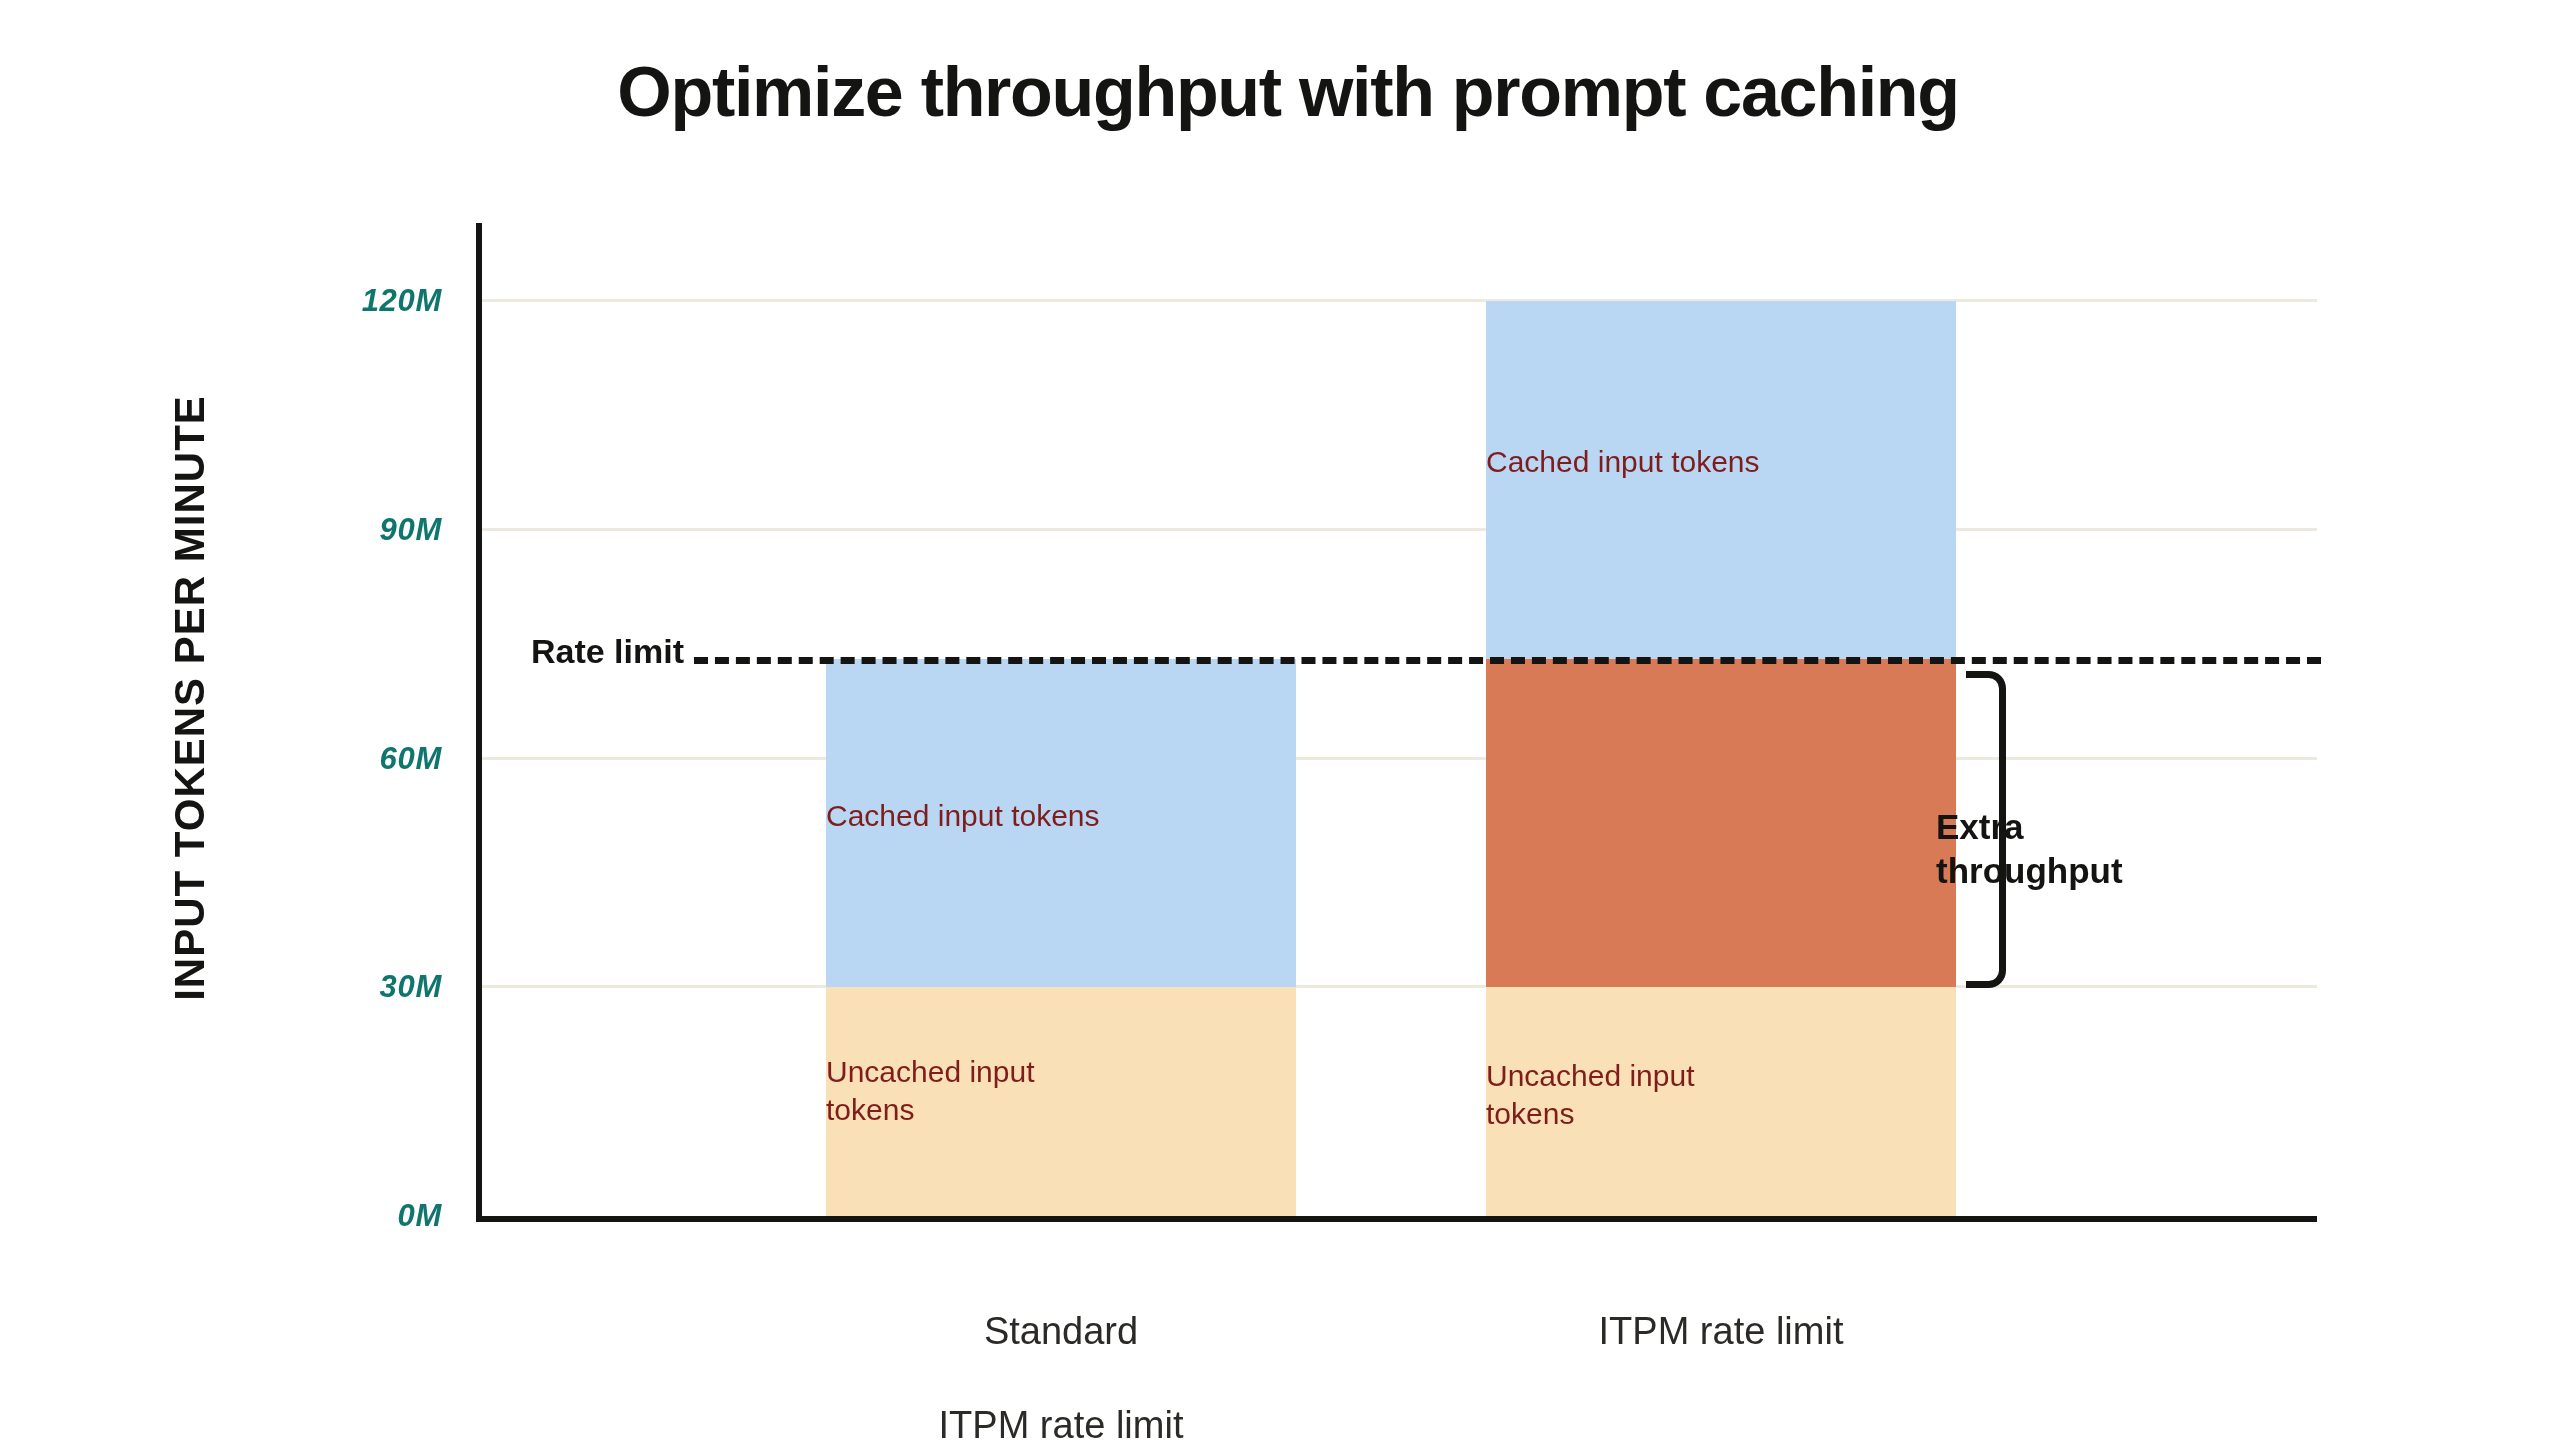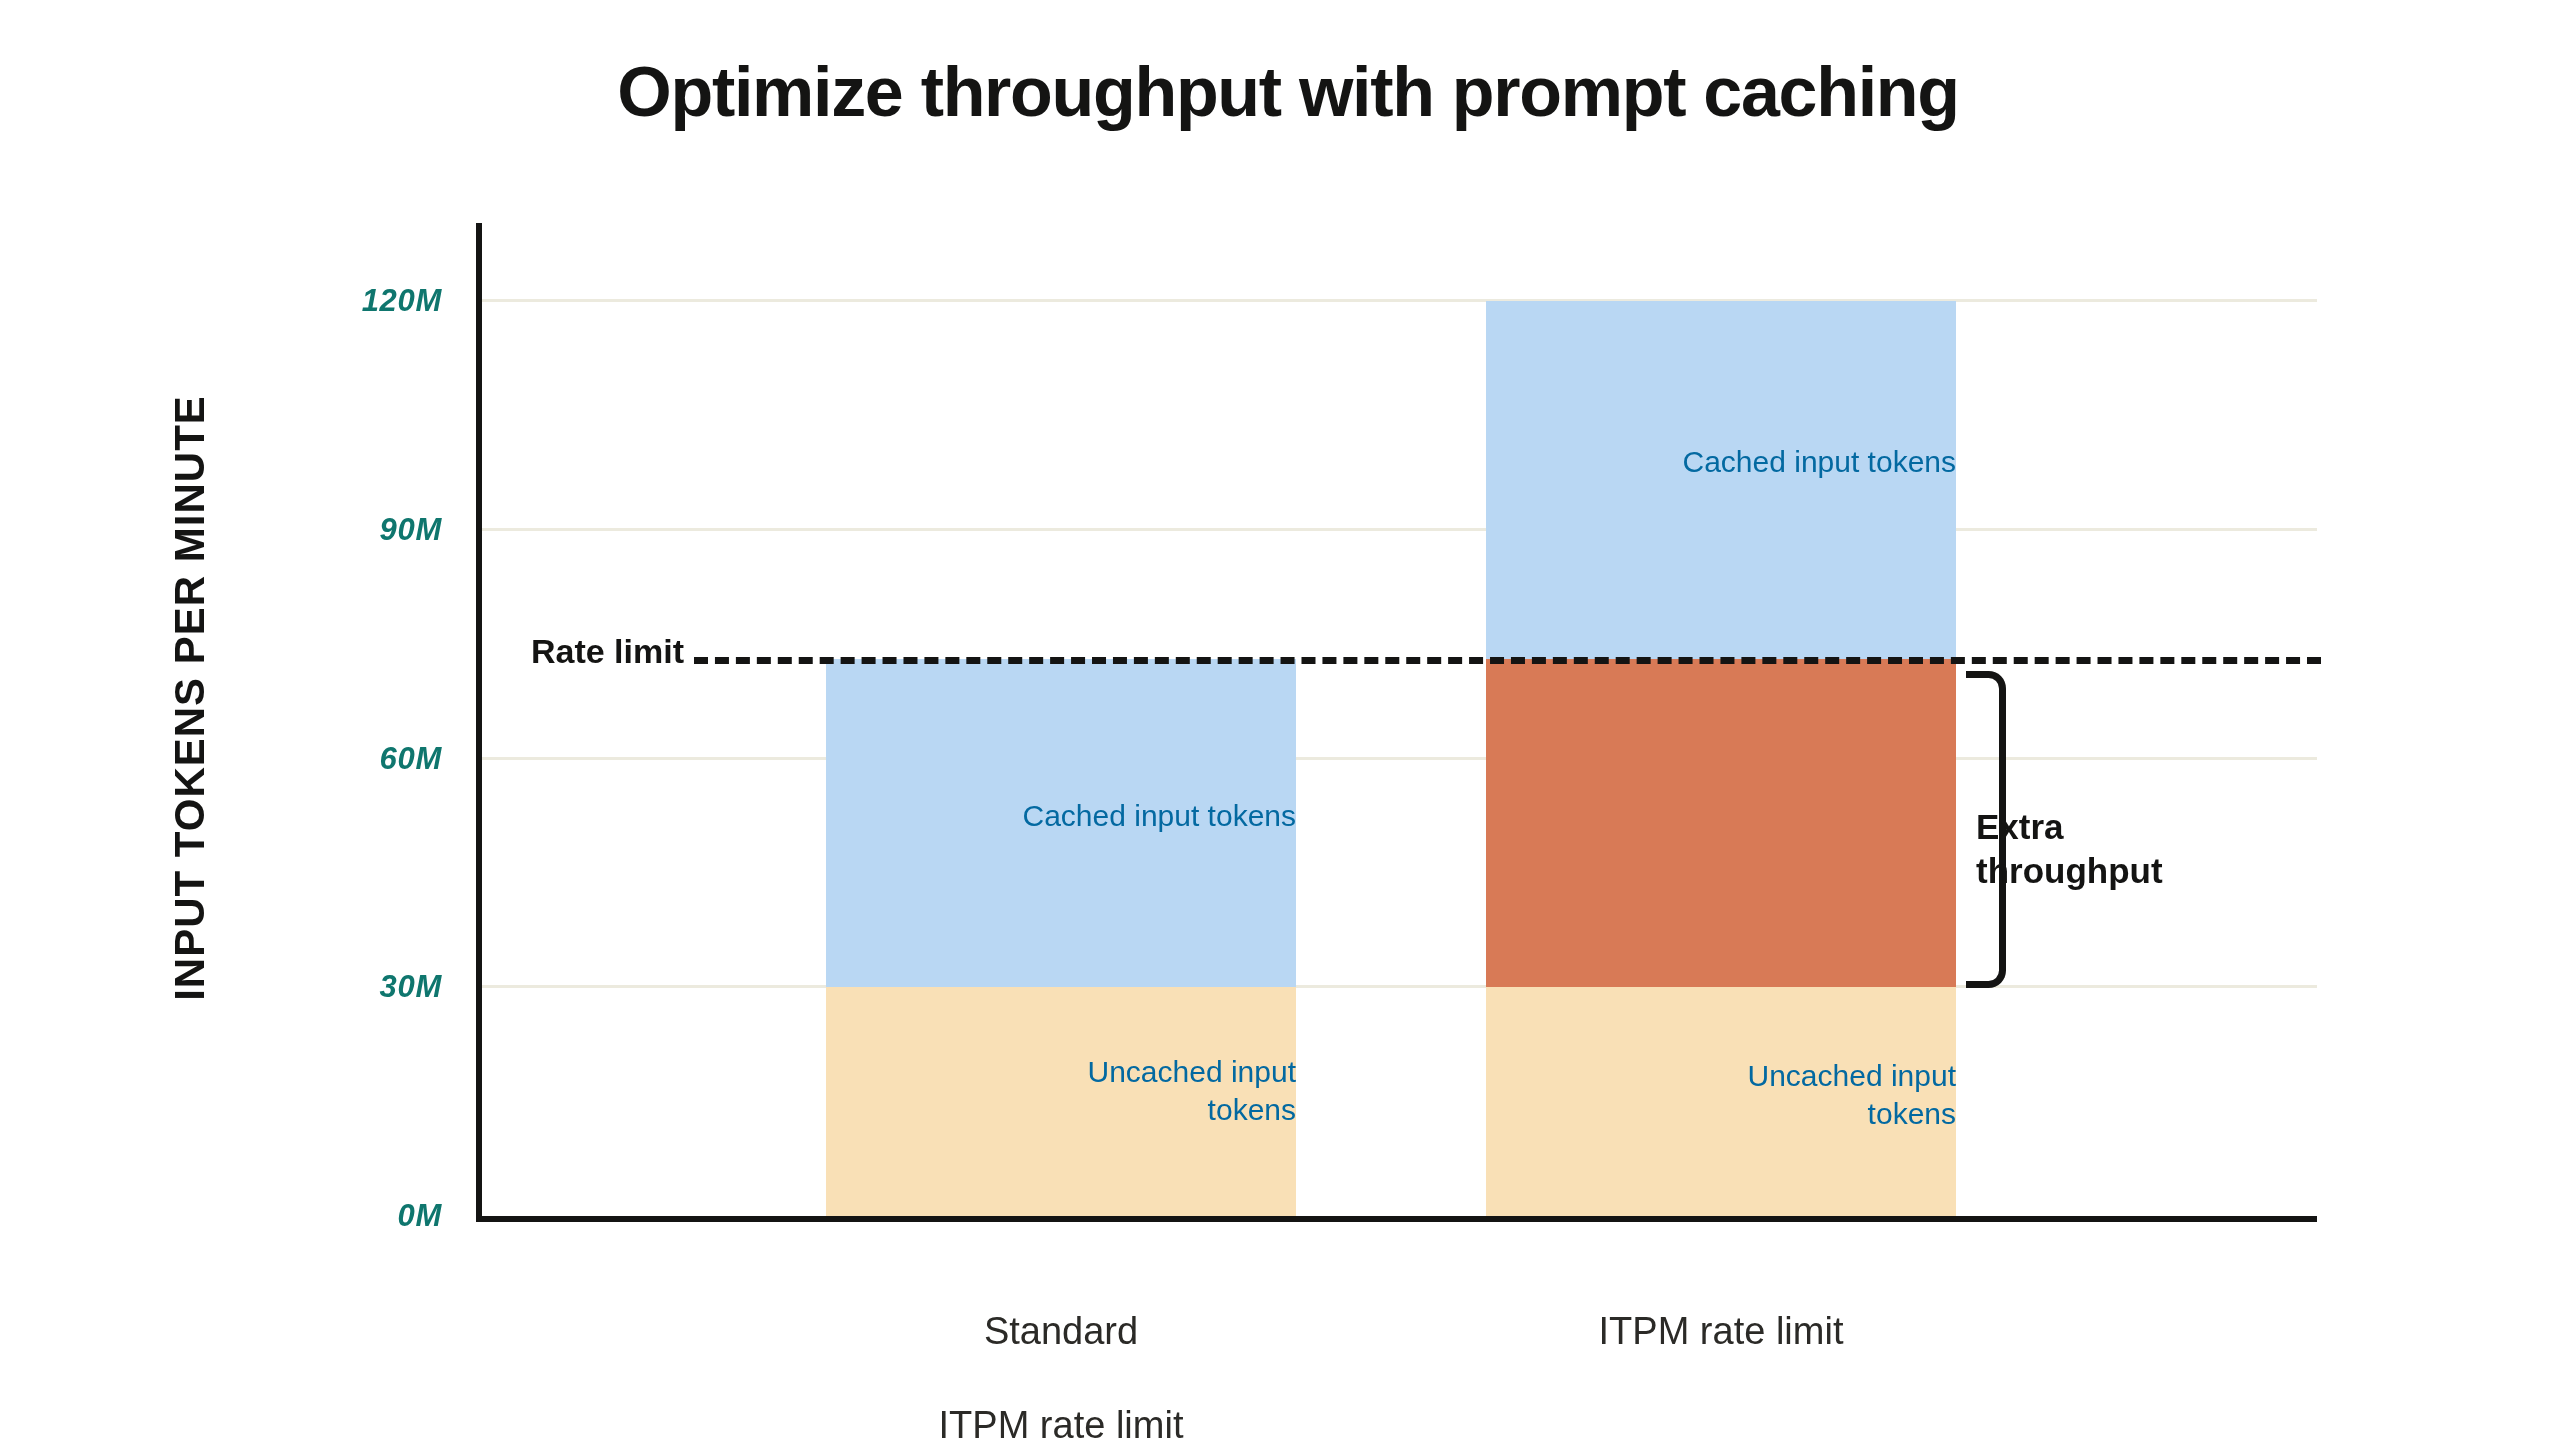--- a/index.html
+++ b/index.html
@@ -89,25 +89,25 @@
   }
 
   
   .bar-seg {
     position: absolute;
   }
   .bar-seg-label {
     position: absolute;
     left: 0;
     width: 100%;
-    text-align: right;
+    text-align: left;
     font-size: 30px;
     line-height: 38px;
     font-weight: 400;
-    color: #0369a1;
+    color: #7f1d1d;
     white-space: pre-line;
   }
 
   
   #rate-limit-line {
     position: absolute;
     left: 694px;
     top: 657px;
     width: 1627px;
     height: 0;
@@ -135,21 +135,21 @@
     height: 317px;
     border-top: 7.4px solid #141413;
     border-right: 7.4px solid #141413;
     border-bottom: 7.4px solid #141413;
     border-top-right-radius: 17.4px;
     border-bottom-right-radius: 17.4px;
     box-sizing: border-box;
   }
   #extra-throughput-label {
     position: absolute;
-    left: 1976px;
+    left: 1936px;
     top: 805px;
     width: 282px;
     font-size: 35px;
     line-height: 44px;
     font-weight: 700;
     color: #141413;
     white-space: pre-line;
   }
 
   

